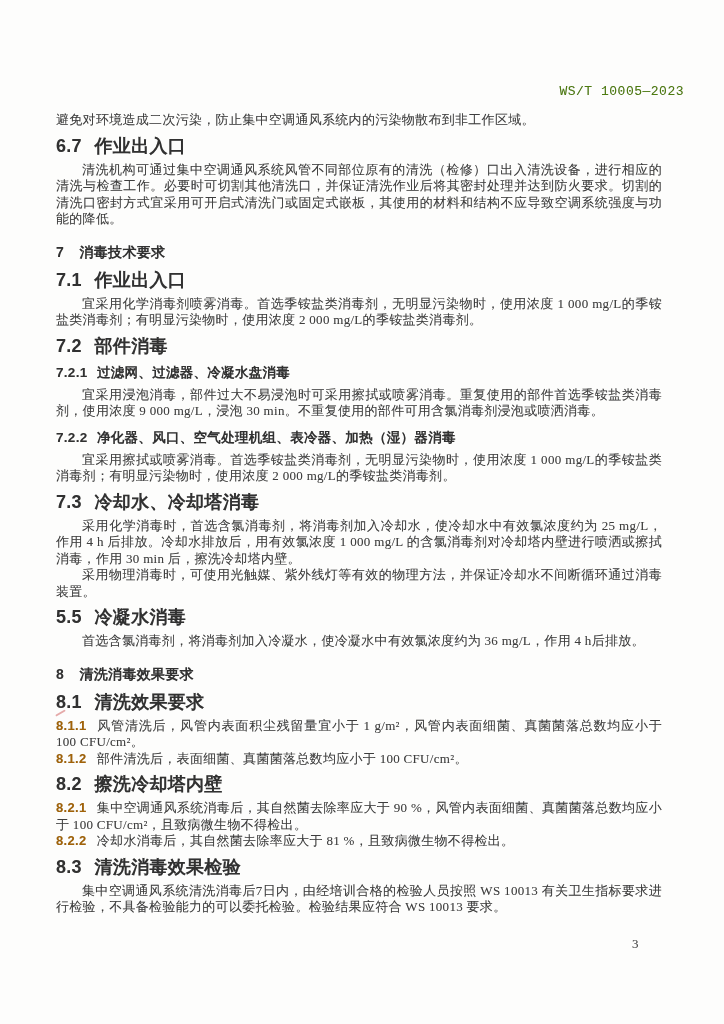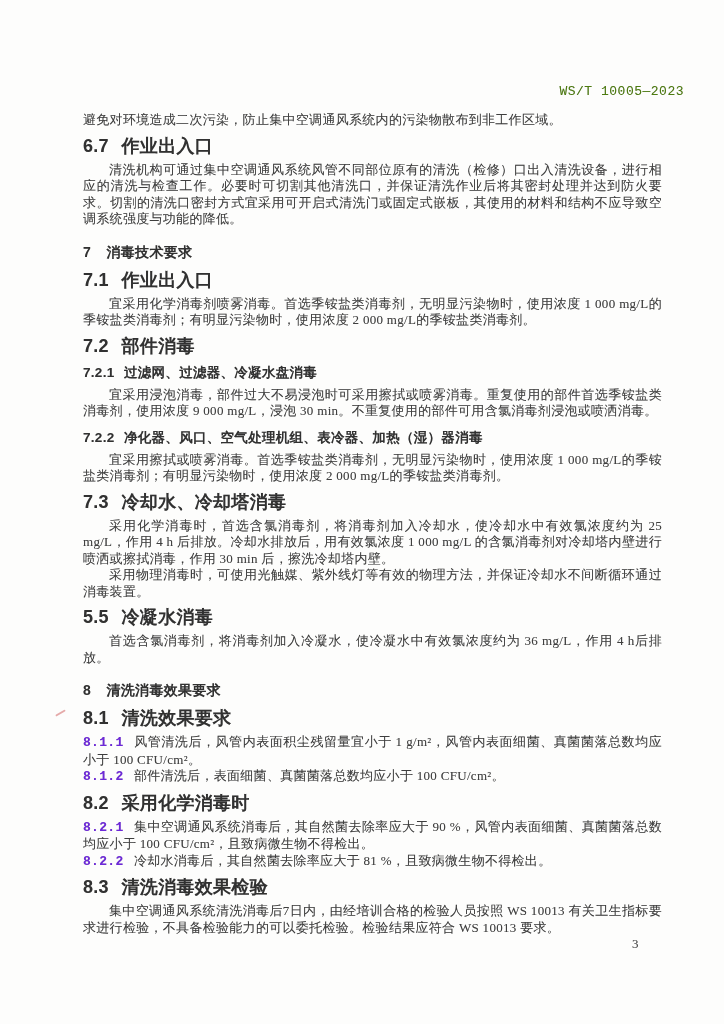--- a/index.html
+++ b/index.html
@@ -10,21 +10,21 @@
     overflow:hidden;
     font-family:"Liberation Serif","DejaVu Serif",serif;
   }
   .std-header {
     position:absolute; top:84px; right:40px;
     font-family:"Liberation Mono","DejaVu Sans Mono",monospace;
     font-size:13px; letter-spacing:0.5px; color:#4d7c0f;
     text-shadow:0 0 0.6px rgba(70,70,70,0.35);
   }
   .content {
-    position:absolute; left:83px; right:62px; top:112px;
+    position:absolute; left:56px; right:62px; top:112px;
     text-align:justify;
     text-shadow:0 0 0.6px rgba(70,70,70,0.3);
   }
   p.para {
     margin:0;
     font-size:13px; line-height:16.5px;
     color:#3e3e3e; letter-spacing:0.3px;
     font-family:"Liberation Serif","DejaVu Serif",serif;
   }
   p.ind { text-indent:2em; }
@@ -32,22 +32,22 @@
     color:#313131;
     font-family:"Liberation Sans","DejaVu Sans",sans-serif;
     font-weight:bold; letter-spacing:0.3px;
   }
   .hd1 { font-size:14px;   line-height:19px; margin:15px 0 10px; }
   .hd2 { font-size:18px; line-height:17px; margin:9px 0 7px; }
   .hd3 { font-size:13.5px; line-height:17px; margin:9px 0 6px; }
   .hd .hnum  { margin-right:0.7em; }
   .hd1 .hnum { margin-right:1.1em; }
   .clause .cnum {
-    font-family:Liberation Mono, monospace;
-    font-weight:bold; color:#6d28d9;
+    font-family:Liberation Sans, sans-serif;
+    font-weight:bold; color:#a16207;
     margin-right:0.8em;
   }
   .page-number {
     position:absolute; top:936px; left:632px;
     font-size:13px; color:#4a4a4a;
     font-family:"Liberation Serif","DejaVu Serif",serif;
     text-shadow:0 0 0.6px rgba(70,70,70,0.3);
   }
   .red-artifact {
     position:absolute; left:55px; top:712px;
@@ -77,21 +77,21 @@
       <p class="para ind">宜采用擦拭或喷雾消毒。首选季铵盐类消毒剂，无明显污染物时，使用浓度 1 000 mg/L的季铵盐类消毒剂；有明显污染物时，使用浓度 2 000 mg/L的季铵盐类消毒剂。</p>
       <div class="hd hd2"><span class="hnum">7.3</span><span class="htitle">冷却水、冷却塔消毒</span></div>
       <p class="para ind">采用化学消毒时，首选含氯消毒剂，将消毒剂加入冷却水，使冷却水中有效氯浓度约为 25 mg/L，作用 4 h 后排放。冷却水排放后，用有效氯浓度 1 000 mg/L 的含氯消毒剂对冷却塔内壁进行喷洒或擦拭消毒，作用 30 min 后，擦洗冷却塔内壁。</p>
       <p class="para ind">采用物理消毒时，可使用光触媒、紫外线灯等有效的物理方法，并保证冷却水不间断循环通过消毒装置。</p>
       <div class="hd hd2"><span class="hnum">5.5</span><span class="htitle">冷凝水消毒</span></div>
       <p class="para ind">首选含氯消毒剂，将消毒剂加入冷凝水，使冷凝水中有效氯浓度约为 36 mg/L，作用 4 h后排放。</p>
       <div class="hd hd1"><span class="hnum">8</span><span class="htitle">清洗消毒效果要求</span></div>
       <div class="hd hd2"><span class="hnum">8.1</span><span class="htitle">清洗效果要求</span></div>
       <p class="para clause"><span class="cnum">8.1.1</span><span class="ctext">风管清洗后，风管内表面积尘残留量宜小于 1 g/m²，风管内表面细菌、真菌菌落总数均应小于 100 CFU/cm²。</span></p>
       <p class="para clause"><span class="cnum">8.1.2</span><span class="ctext">部件清洗后，表面细菌、真菌菌落总数均应小于 100 CFU/cm²。</span></p>
-      <div class="hd hd2"><span class="hnum">8.2</span><span class="htitle">采用化学消毒时</span></div>
+      <div class="hd hd2"><span class="hnum">8.2</span><span class="htitle">擦洗冷却塔内壁</span></div>
       <p class="para clause"><span class="cnum">8.2.1</span><span class="ctext">集中空调通风系统消毒后，其自然菌去除率应大于 90 %，风管内表面细菌、真菌菌落总数均应小于 100 CFU/cm²，且致病微生物不得检出。</span></p>
       <p class="para clause"><span class="cnum">8.2.2</span><span class="ctext">冷却水消毒后，其自然菌去除率应大于 81 %，且致病微生物不得检出。</span></p>
       <div class="hd hd2"><span class="hnum">8.3</span><span class="htitle">清洗消毒效果检验</span></div>
       <p class="para ind">集中空调通风系统清洗消毒后7日内，由经培训合格的检验人员按照 WS 10013 有关卫生指标要求进行检验，不具备检验能力的可以委托检验。检验结果应符合 WS 10013 要求。</p>
     </main>
 
   <div class="red-artifact"></div>
 
   <span class="page-number">3</span>
 </div>

